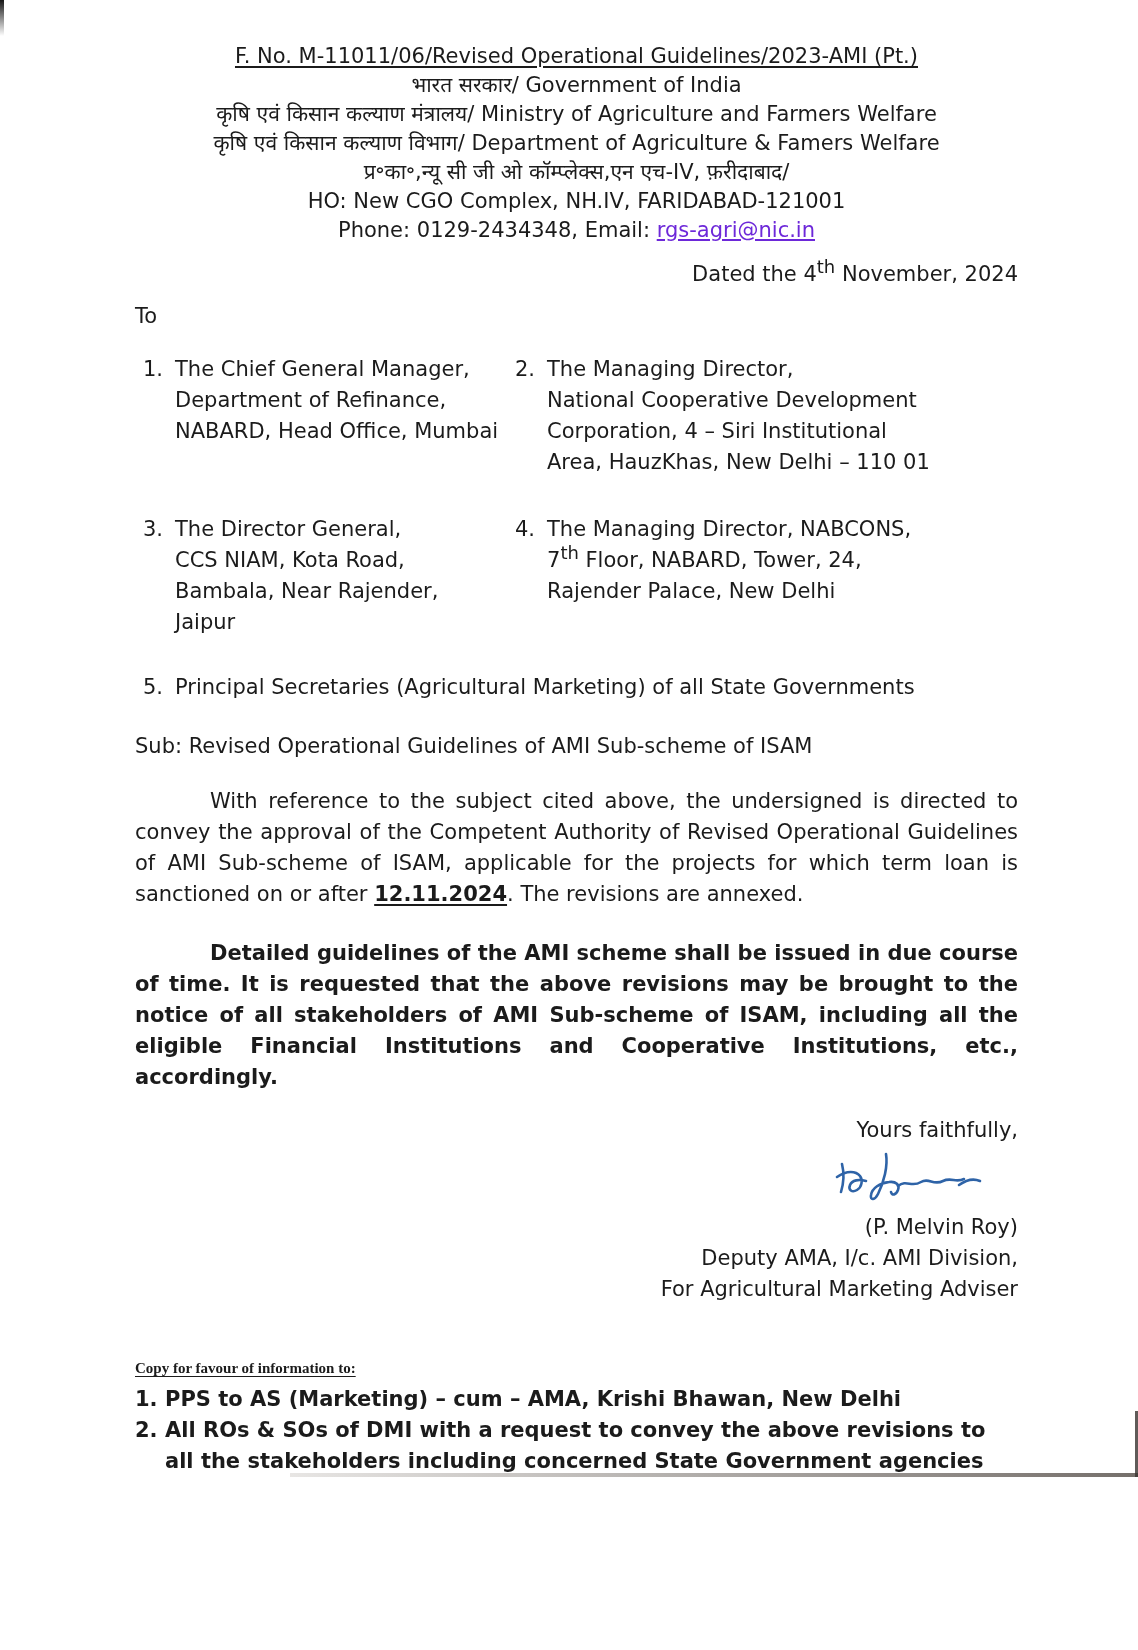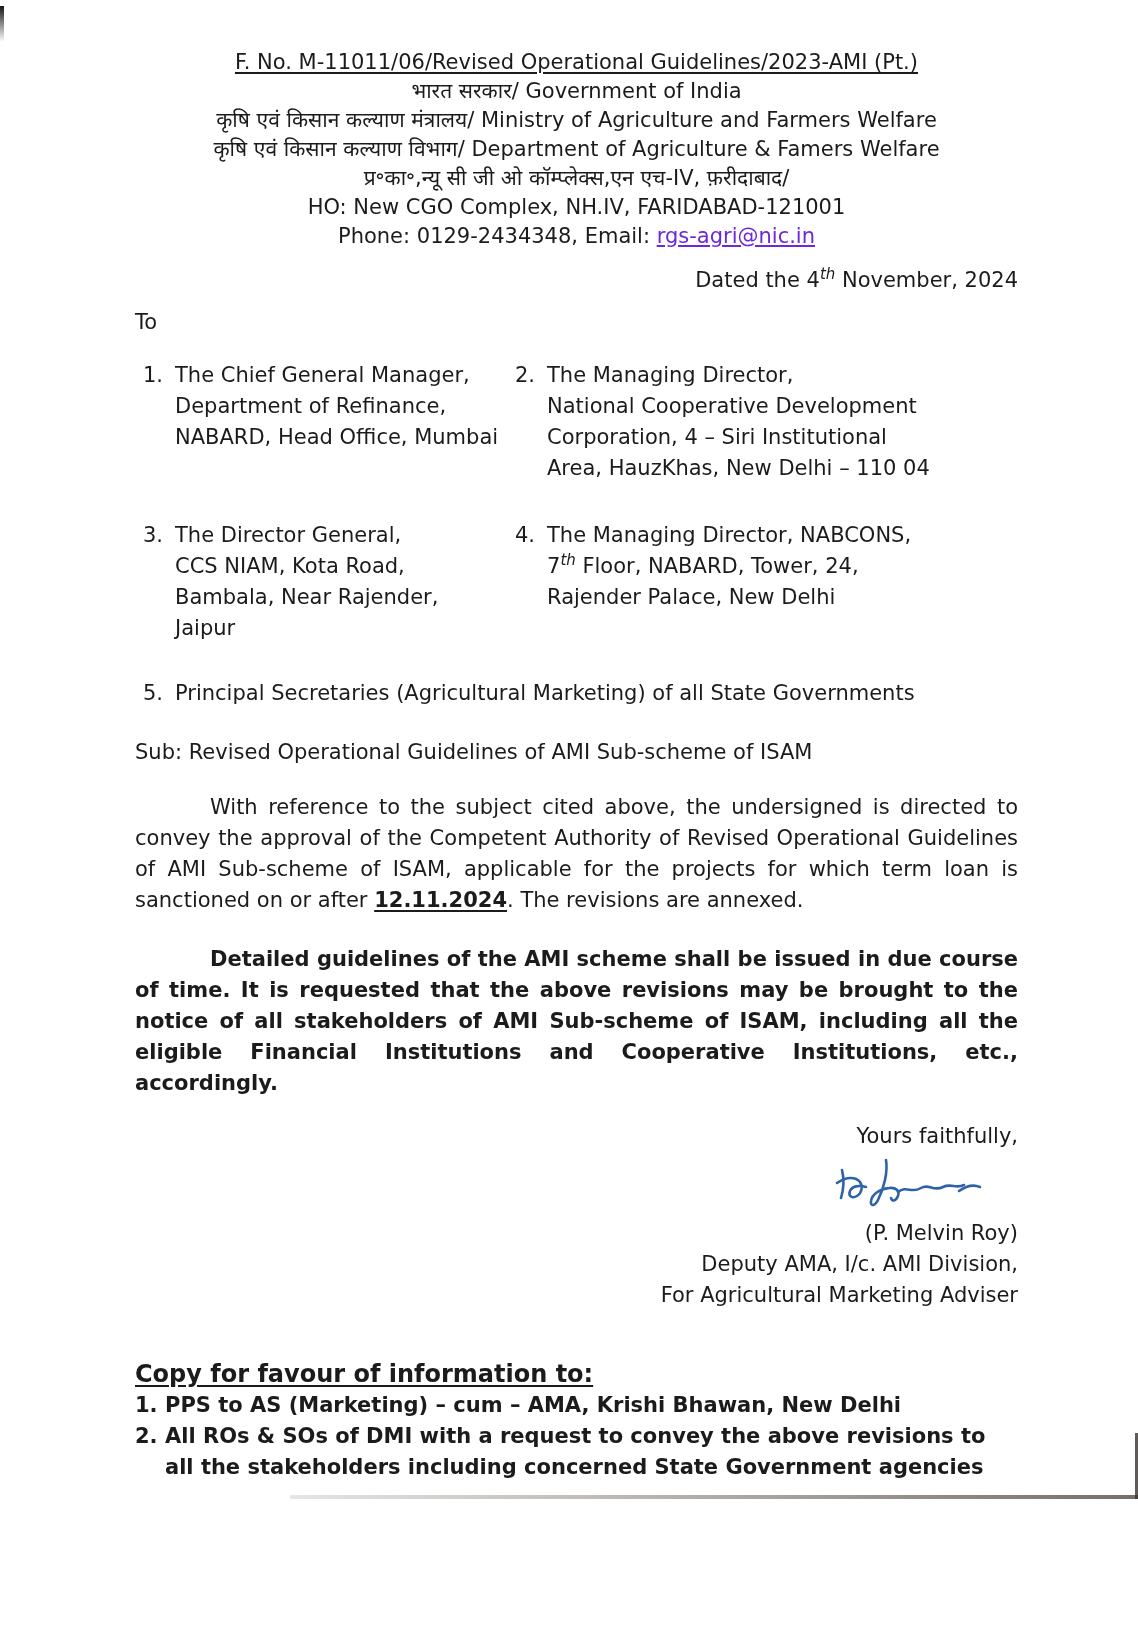--- a/index.html
+++ b/index.html
@@ -5,30 +5,30 @@
   * { margin: 0; padding: 0; box-sizing: border-box; }
   html, body { width: 1138px; }
   body {
     height: 1650px;
     background: #ffffff;
     color: #1b1b1b;
     font-family: "DejaVu Sans", "Liberation Sans", sans-serif;
     overflow: hidden;
     position: relative;
   }
-  .page { padding: 42px 120px 16px 135px; position: relative; margin-top: 6px; }
+  .page { padding: 42px 120px 0 135px; position: relative; }
 
   
   .letterhead { text-align: center; font-size: 21px; line-height: 29px; }
   .file-no { text-decoration: underline; text-underline-offset: 3px; }
   .email-link { color: #6d28d9; text-decoration: underline; }
 
   
   .date-line { text-align: right; font-size: 21px; margin-top: 14px; line-height: 30px; }
-  sup { font-size: 15px; vertical-align: super; line-height: 0; font-style: italic; }
+  sup { font-size: 18px; vertical-align: super; line-height: 0; }
 
   .to-label { font-size: 21px; margin-top: 12px; line-height: 31px; }
 
   
   .addressee-grid {
     margin-top: 22px;
     margin-left: 8px;
     display: grid;
     grid-template-columns: 372px 1fr;
     row-gap: 36px;
@@ -54,25 +54,26 @@
   .date-emph { font-weight: bold; text-decoration: underline; text-underline-offset: 3px; }
 
   
   .closing { margin-top: 22px; text-align: right; font-size: 21px; line-height: 31px; }
   .sig-wrap { text-align: right; padding-right: 28px; margin-top: 2px; height: 64px; }
   .sig-name, .sig-line { text-align: right; font-size: 21px; line-height: 31px; }
 
   
   .copy-heading {
     margin-top: 48px;
-    font-size: 24px;
+    font-size: 15px;
     line-height: 31px;
     font-weight: bold;
     text-decoration: underline;
     text-underline-offset: 3px;
+    font-family: Liberation Serif, serif;
   }
   .copy-item { display: flex; font-size: 21px; line-height: 31px; font-weight: bold; }
   .copy-item .num { width: 30px; flex: 0 0 30px; }
 
   
   .corner-tl { position: absolute; left: 0; top: 0; width: 4px; height: 36px;
     background: linear-gradient(to bottom, #161616, rgba(22,22,22,0)); }
   .edge-bottom { position: absolute; left: 290px; right: 0; bottom: 0; height: 4px;
     background: linear-gradient(to right, rgba(125,115,105,0.18), rgba(70,62,56,0.75)); }
   .edge-right { position: absolute; right: 0; bottom: 0; width: 3px; height: 66px;
@@ -113,21 +114,21 @@
         <div>NABARD, Head Office, Mumbai</div>
       </span>
     </div>
 
     <div class="addr">
       <span class="num">2.</span>
       <span class="addr-text">
         <div>The Managing Director,</div>
         <div>National Cooperative Development</div>
         <div>Corporation, 4 – Siri Institutional</div>
-        <div>Area, HauzKhas, New Delhi – 110 04</div>
+        <div>Area, HauzKhas, New Delhi – 110 01</div>
       </span>
     </div>
 
     <div class="addr">
       <span class="num">3.</span>
       <span class="addr-text">
         <div>The Director General,</div>
         <div>CCS NIAM, Kota Road,</div>
         <div>Bambala, Near Rajender,</div>
         <div>Jaipur</div>

